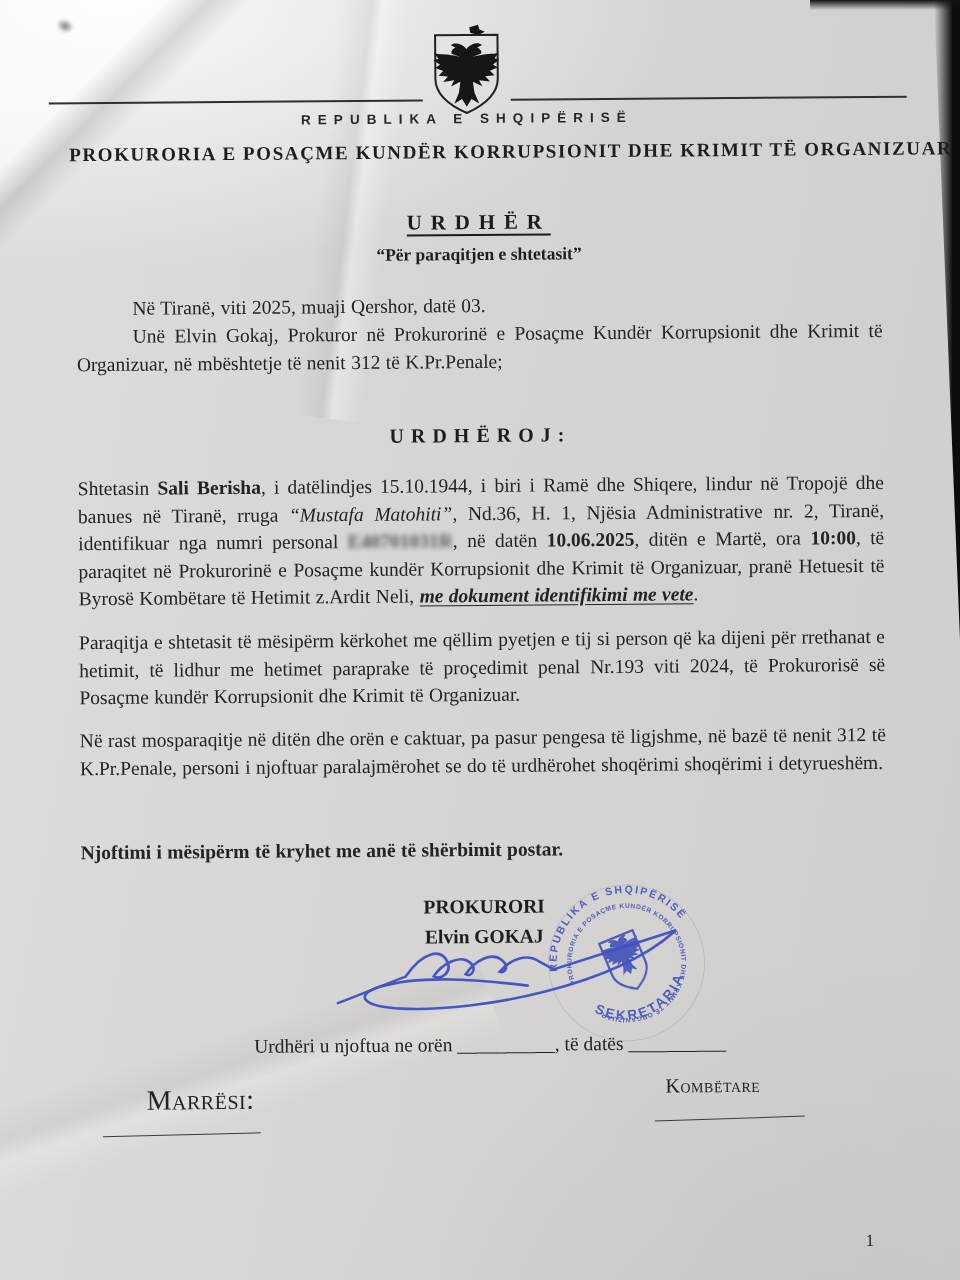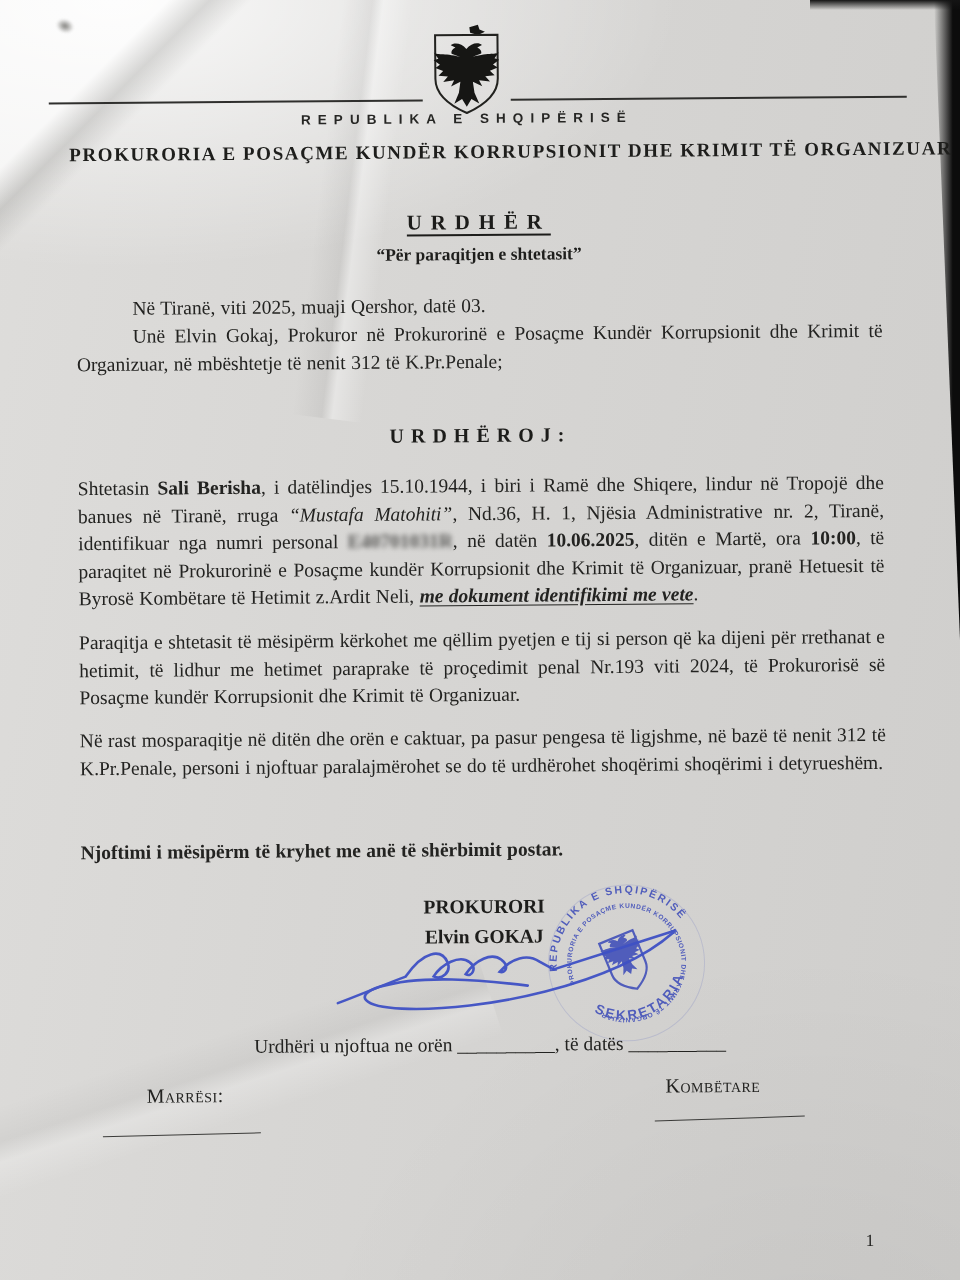--- a/index.html
+++ b/index.html
@@ -56,21 +56,21 @@
   .u{text-decoration:underline;text-underline-offset:3px;}
   .redact{filter:blur(2.4px);opacity:.7;font-weight:bold;}
 
   .sig-role{position:absolute;left:0;top:896px;width:806px;text-align:center;font-weight:bold;font-size:19.5px;color:#1d1d1b;}
   .sig-name{position:absolute;left:0;top:926px;width:806px;text-align:center;font-weight:bold;font-size:19.5px;color:#1d1d1b;}
   .signature-svg{position:absolute;left:248px;top:922px;width:380px;height:100px;}
   .stamp{position:absolute;left:455px;top:874px;width:180px;height:180px;transform:rotate(-22deg);opacity:.85;}
   .stamp text{font-family:"Liberation Sans",sans-serif;font-weight:bold;}
 
   .notify-line{position:absolute;left:172px;top:1034px;width:640px;font-size:19.5px;color:#232321;}
-  .receiver-label{position:absolute;left:64px;top:1082px;font-variant:small-caps;font-size:20px;letter-spacing:.5px;color:#232321;}
+  .receiver-label{position:absolute;left:64px;top:1082px;font-variant:small-caps;font-size:28px;letter-spacing:.5px;color:#232321;}
   .deliverer-label{position:absolute;left:583px;top:1076px;font-variant:small-caps;font-size:20px;letter-spacing:.5px;color:#232321;}
   .receiver-line{position:absolute;left:20px;top:1132px;width:158px;border-top:1.7px solid #3b3b39;transform:rotate(-1deg);}
   .deliverer-line{position:absolute;left:572px;top:1120px;width:150px;border-top:1.7px solid #3b3b39;transform:rotate(-1.5deg);}
   .page-number{position:absolute;left:782px;top:1234px;font-size:17px;color:#232321;}
 </style>
 </head>
 <body>
 
 <div class="photo">
   <div class="fold-topleft"></div>

